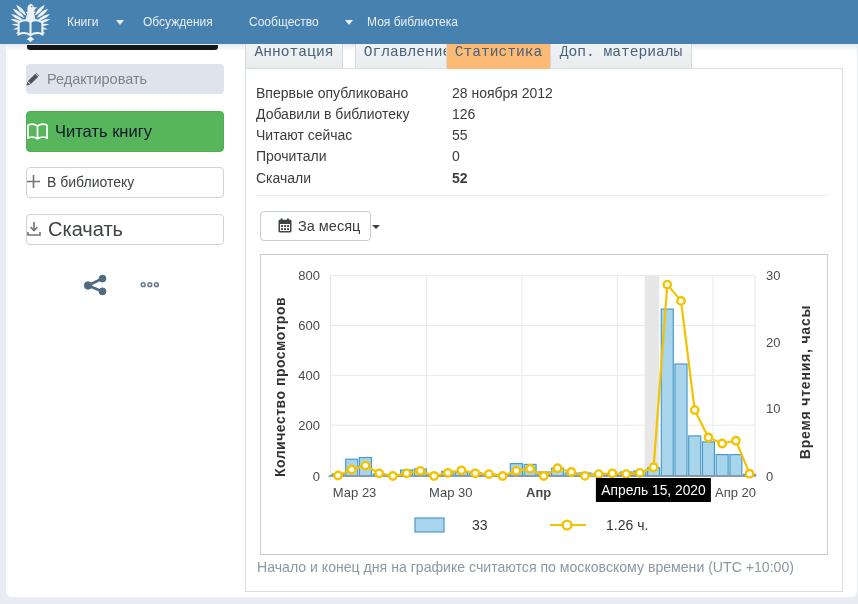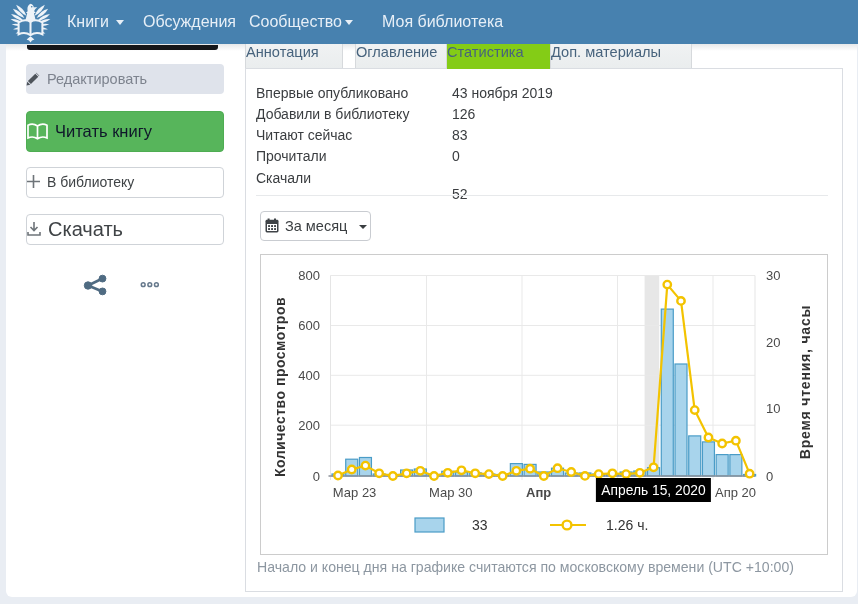--- a/index.html
+++ b/index.html
@@ -2,48 +2,48 @@
 <html><head>
 <meta charset="utf-8">
 <style>
 * { margin:0; padding:0; box-sizing:border-box; }
 html,body { width:858px; height:604px; overflow:hidden; }
 body { background:#e9edf3; font-family:"Liberation Sans", sans-serif; position:relative; }
 .abs { position:absolute; }
 
 
 #nav { position:absolute; left:0; top:0; width:858px; height:44px; background:#4781af; z-index:10; }
-.navitem { position:absolute; top:0; height:44px; line-height:44px; color:#e7eff7; font-size:16px; white-space:nowrap; }
+.navitem { position:absolute; top:0; height:44px; line-height:44px; color:#e7eff7; font-size:12px; white-space:nowrap; }
 .caret { position:absolute; width:0; height:0; border-left:4.5px solid transparent; border-right:4.5px solid transparent; border-top:5px solid #e7eff7; top:20px; }
 
 
 #card { position:absolute; left:6px; top:44px; width:851px; height:553px; background:#ffffff; border-radius:0 0 6px 6px; }
 #cardshadow { position:absolute; left:6px; top:44px; width:851px; height:7px; background:linear-gradient(rgba(120,130,140,0.18), rgba(120,130,140,0)); }
 
 
 #coverbar { position:absolute; left:27px; top:45px; width:191px; height:5px; background:#15161a; border-radius:0 0 3px 3px; }
 .btn { position:absolute; left:26px; width:198px; border-radius:4px; text-align:left; }
 #btn-edit { top:64px; height:30px; background:#dfe3eb; color:#7d838e; font-size:14.5px; line-height:30px; }
 #btn-read { top:111px; height:41px; background:#57b55b; border:1px solid #4ead52; color:#0f172a; font-size:16.5px; line-height:39px; }
 #btn-lib  { top:167px; height:31px; background:#fff; border:1px solid #cfd3d8; color:#3f4346; font-size:14px; line-height:29px; }
 #btn-dl   { top:214px; height:31px; background:#fff; border:1px solid #cfd3d8; color:#3f4346; font-size:20px; line-height:29px; }
 .icn { display:inline-block; vertical-align:middle; margin-right:7px; margin-top:-3px; }
 
 
-.tab { position:absolute; top:44px; height:24px; z-index:2; background:linear-gradient(#f0f2f3,#eaedee); border:1px solid #d6d9dc; border-top:none; border-bottom:none; color:#47637d; font-size:14.6px; line-height:17px; text-align:left; }
-.tab.active { background:#84cc16; height:25px; z-index:3; }
+.tab { position:absolute; top:44px; height:24px; z-index:2; background:linear-gradient(#f0f2f3,#eaedee); border:1px solid #d6d9dc; border-top:none; border-bottom:none; color:#47637d; font-size:14.6px; line-height:17px; text-align:center;font-family:Liberation Mono, monospace; }
+.tab.active { background:#fdba74; height:25px; z-index:3; }
 
 
 #pane { position:absolute; left:245px; top:68px; width:598px; height:524px; border:1px solid #dadde2; background:#fff; z-index:1; }
 
 .srow { position:absolute; z-index:3; left:256px; font-size:14px; color:#3a3d40; white-space:nowrap; }
 .sval { position:absolute; z-index:3; left:452px; font-size:14px; color:#3a3d40; white-space:nowrap; }
 #hr1 { position:absolute; z-index:3; left:256px; top:195px; width:572px; height:1px; background:#e7e9eb; }
 
-#btn-month { position:absolute; z-index:3; left:260px; top:211px; width:111px; height:30px; background:#fff; border:1px solid #c9ccd1; border-radius:4px; color:#3a3e41; font-size:14.5px; line-height:28px; white-space:nowrap; padding-left:4px; }
+#btn-month { position:absolute; z-index:3; left:260px; top:211px; width:111px; height:30px; background:#fff; border:1px solid #c9ccd1; border-radius:4px; color:#3a3e41; font-size:14.5px; line-height:28px; white-space:nowrap; padding-left:17px; }
 
 #chartsvg { position:absolute; z-index:3; left:260px; top:254px; }
 
 #footnote { position:absolute; z-index:3; left:257px; top:559px; font-size:14.1px; color:#8d97a1; }
 </style>
 </head>
 <body>
 
 <div id="card"></div>
 <div id="cardshadow"></div>
@@ -73,21 +73,21 @@
     <g stroke="#eef3f8" stroke-width="2" fill="#4781af">
       <path d="M8.4 19.8 C12 17.6 16.6 17.2 20 19.3 C23.4 17.2 28 17.6 31.6 19.8 L31.6 31.6 C28 29.8 23.4 30.1 20 32.3 C16.6 30.1 12 29.8 8.4 31.6 Z"></path>
       <path fill="none" d="M20 19.3 L20 32.3"></path>
     </g>
   </svg>
   <div class="navitem" style="left:67px;">Книги</div>
   <div class="caret" style="left:116px;"></div>
   <div class="navitem" style="left:249px;">Сообщество</div>
   <div class="navitem" style="left:143px;">Обсуждения</div>
   <div class="caret" style="left:344.5px;"></div>
-  <div class="navitem" style="left:382px;">Моя библиотека</div>
+  <div class="navitem" style="left:367px;">Моя библиотека</div>
 </div>
 
 <div id="coverbar"></div>
 <div class="btn" id="btn-edit">
   <svg class="icn" width="14" height="14" viewBox="0 0 14 14">
       <g fill="#4e545b">
         <path d="M9.3 1.7 L12.3 4.7 L4.9 12.1 L1.9 9.1 Z"></path>
         <path d="M10.3 0.7 L13.3 3.7 L12.9 4.1 L9.9 1.1 Z"></path>
         <path d="M1.3 9.7 L4.3 12.7 L0.5 13.5 Z"></path>
       </g>
@@ -127,29 +127,29 @@
   </g>
 </svg>
 
 <div id="pane"></div>
 <div class="tab" style="left:245px; width:98px;">Аннотация</div>
 <div class="tab" style="left:355px; width:105px;">Оглавление</div>
 <div class="tab active" style="left:446px; width:105px;">Статистика</div>
 <div class="tab" style="left:550px; width:142px;">Доп. материалы</div>
 
 <div class="srow" style="top:85px;">Впервые опубликовано</div>
-<div class="sval" style="top:85px;">43 ноября 2019</div>
+<div class="sval" style="top:85px;">28 ноября 2012</div>
 <div class="srow" style="top:106px;">Добавили в библиотеку</div>
 <div class="sval" style="top:106px;">126</div>
 <div class="srow" style="top:127px;">Читают сейчас</div>
-<div class="sval" style="top:127px;">83</div>
+<div class="sval" style="top:127px;">55</div>
 <div class="srow" style="top:148px;">Прочитали</div>
 <div class="sval" style="top:148px;">0</div>
 <div class="srow" style="top:170px;">Скачали</div>
-<div class="sval" style="top:186px;">52</div>
+<div class="sval" style="top:170px;font-weight:bold;">52</div>
 <div id="hr1"></div>
 
 <div id="btn-month">
   <svg style="vertical-align:middle; margin:-3px 6px 0 0;" width="14" height="15" viewBox="0 0 14 15">
       <g fill="#3f4347">
         <rect x="2.6" y="0.5" width="2" height="3.4"></rect>
         <rect x="9" y="0.5" width="2" height="3.4"></rect>
         <rect x="0.5" y="1.8" width="13" height="12.6" rx="1.4"></rect>
       </g>
       <rect x="2" y="6" width="10" height="7" fill="#ffffff"></rect>

